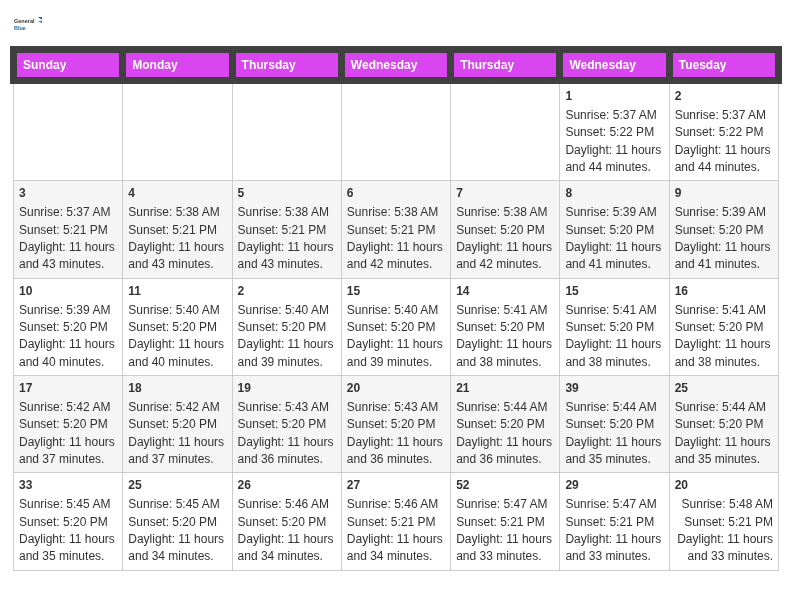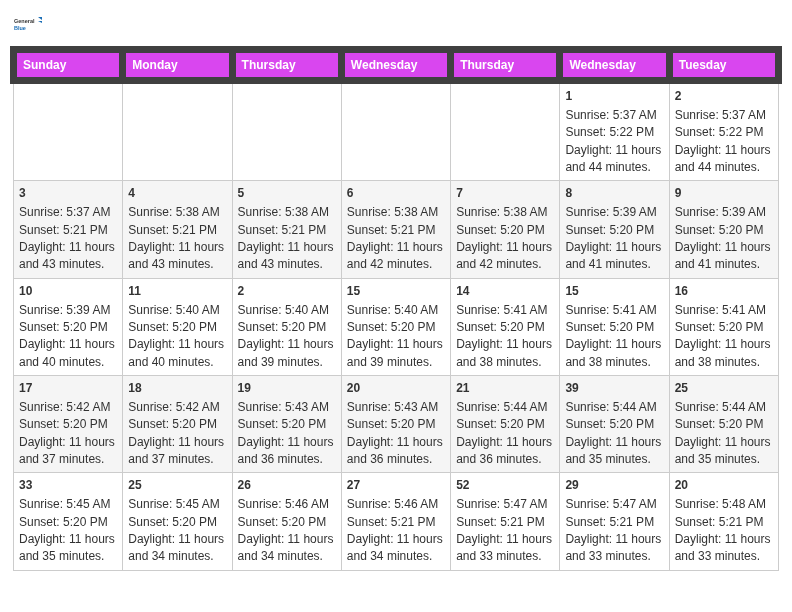--- a/index.html
+++ b/index.html
@@ -326,20 +326,20 @@
         </td>
         <td>
           <span class="day-num">29</span>
           <div class="day-info" style="white-space: pre-line;">Sunrise: 5:47 AM
 Sunset: 5:21 PM
 Daylight: 11 hours
 and 33 minutes.</div>
         </td>
         <td>
           <span class="day-num">20</span>
-          <div class="day-info" style="white-space: pre-line;">Sunrise: 5:48 AM
+          <div class="day-info" style="white-space: pre-line; text-align: right;">Sunrise: 5:48 AM
 Sunset: 5:21 PM
 Daylight: 11 hours
 and 33 minutes.</div>
         </td>
       </tr>
     </tbody>
 </table>
 
 </body></html>

